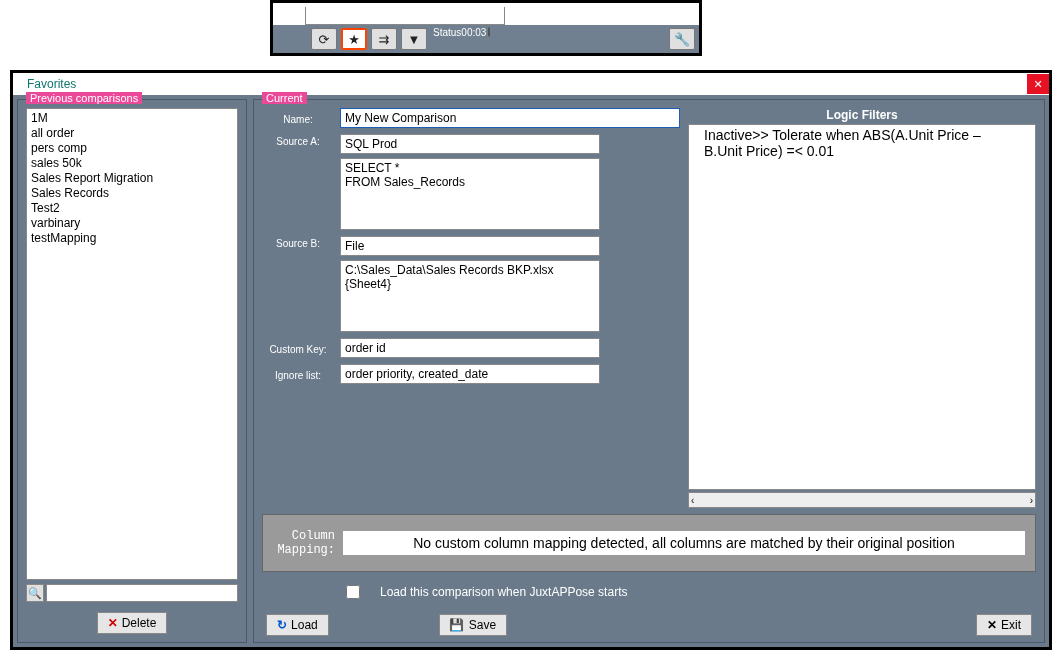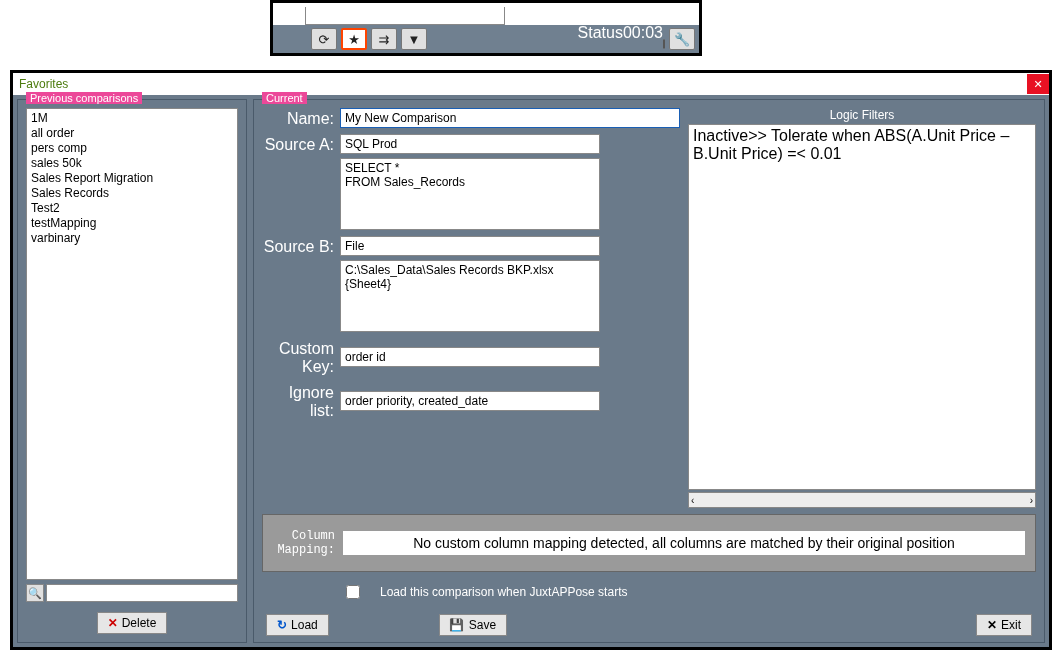--- a/index.html
+++ b/index.html
@@ -61,25 +61,24 @@
     cursor: pointer;
   }
   .tb-btn.highlight {
     border: 2px solid #ff4400;
     background: #fff;
   }
   .tb-spacer { width: 30px; }
   .status-area {
     flex: 1;
     display: flex;
-    flex-direction: column;
+    flex-direction: row;
     height: 24px;
-    font-size: 16px;
-    color: #fff;
-    align-items: flex-end;
+    font-size: 10px;
+    color: #fff;
   }
   .status-top {
     display: flex;
     justify-content: space-between;
     padding: 0 2px;
     height: 12px;
     line-height: 12px;
   }
   .status-bar {
     height: 10px;
@@ -103,21 +102,22 @@
   .titlebar {
     height: 22px;
     background: #fff;
     display: flex;
     justify-content: space-between;
     align-items: center;
     padding-left: 6px;
   }
   .titlebar .title {
     font-size: 12px;
-    color: #4d7c0f;
+    color: #0f766e;
+    margin-left: 8px;
   }
   .close-btn {
     width: 22px;
     height: 20px;
     background: #e81123;
     color: #fff;
     display: flex;
     align-items: center;
     justify-content: center;
     font-size: 11px;
@@ -225,32 +225,33 @@
     flex: 1;
     display: flex;
     flex-direction: column;
     overflow: hidden;
   }
   .lf-header {
     text-align: center;
     color: #fff;
     font-size: 12px;
     height: 16px;
+    font-weight: bold;
   }
   .form-row {
     display: flex;
     align-items: flex-start;
     gap: 6px;
   }
   .form-row.center { align-items: center; }
   .form-label {
     width: 72px;
-    text-align: right;
-    color: #fff;
-    font-size: 16px;
+    text-align: center;
+    color: #fff;
+    font-size: 10px;
     padding-top: 2px;
   }
   .text-input {
     height: 20px;
     background: #fff;
     border: 1px solid #888;
     font-size: 12px;
     padding: 2px 4px;
     width: 260px;
   }
@@ -262,22 +263,22 @@
     padding: 2px 4px;
     width: 260px;
     height: 72px;
     overflow: auto;
     white-space: pre-wrap;
   }
   .logic-box {
     flex: 1;
     background: #fff;
     border: 1px solid #888;
-    font-size: 16px;
-    padding: 2px 4px;
+    font-size: 14px;
+    padding: 2px 15px;
     overflow: auto;
     color: #000;
   }
   .hscroll {
     height: 16px;
     background: #eee;
     border: 1px solid #888;
     display: flex;
     align-items: center;
     justify-content: space-between;
@@ -362,22 +363,22 @@
       <div class="group prev-group">
         <div class="group-title">Previous comparisons</div>
         <div class="listbox" id="prev-list">
             <div>1M</div>
             <div>all order</div>
             <div>pers comp</div>
             <div>sales 50k</div>
             <div>Sales Report Migration</div>
             <div>Sales Records</div>
             <div>Test2</div>
+            <div>varbinary</div>
             <div>testMapping</div>
-            <div>varbinary</div>
           </div>
         <div class="search-row">
           <div class="search-icon">🔍</div>
           <input class="search-input" style="">
         </div>
         <div class="delete-row">
           <div class="btn">
             <span class="bic red">✕</span>
             <span>Delete</span>
           </div>

